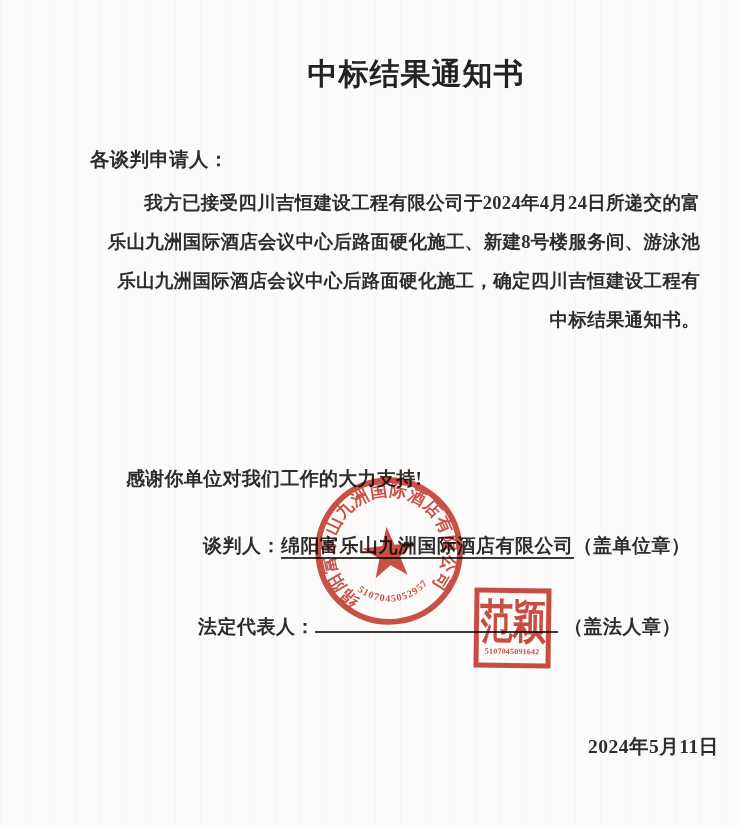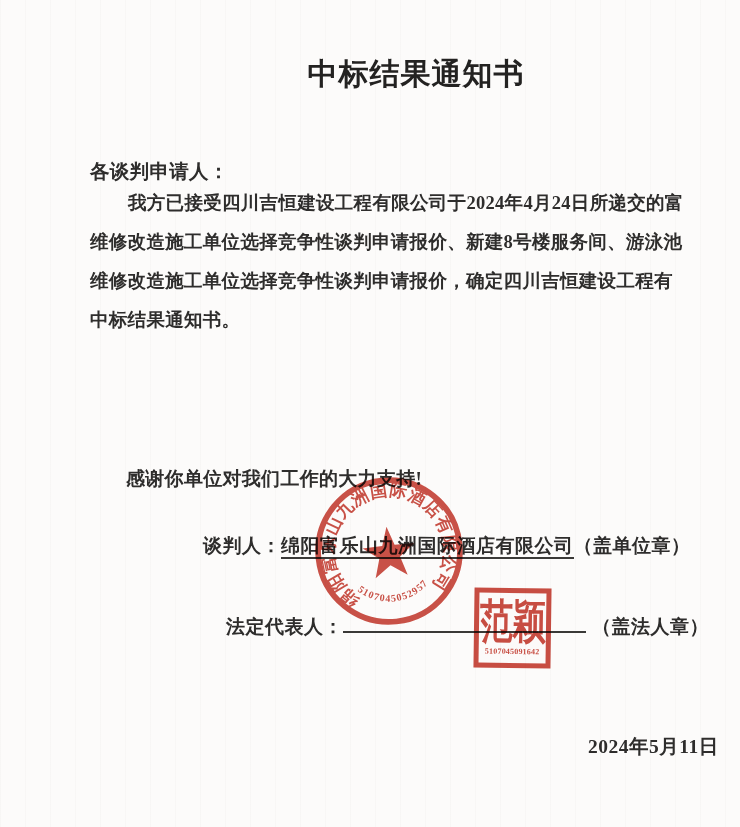--- a/index.html
+++ b/index.html
@@ -17,41 +17,41 @@
     color:#2e2d2c;
   }
   .doc-title {
     position:absolute; left:84px; top:50px; width:656px;
     margin:4px; text-align:center;
     font-size:30px; font-weight:700; letter-spacing:1px;
     color:#232221;
   }
   .salutation {
     position:absolute; left:90px; top:146px;
-    font-size:19.5px; font-weight:600; letter-spacing:0.3px;margin-top:12px;
+    font-size:19.5px; font-weight:600; letter-spacing:0.3px;
   }
   .body-block {
-    position:absolute; left:90px; top:184px; width:610px;
+    position:absolute; left:90px; top:184px; width:610px;text-align:right;
   }
   .body-line {
     height:39px; line-height:39px;
     font-size:18.5px; font-weight:600; letter-spacing:0.3px;
     white-space:nowrap;
   }
   .body-line.indent { padding-left:38px; }
   .thanks-line {
     position:absolute; left:126px; top:419px;
     font-size:19px; font-weight:600; letter-spacing:0.3px;margin-top:47px;
   }
   .sig-row {
     position:absolute; white-space:nowrap;
     font-size:19px; font-weight:600; letter-spacing:0.5px;
   }
   .sig-row.negotiator { left:203px; top:533px; }
-  .sig-row.legal      { left:198px; top:612px;margin-left:28px; }
+  .sig-row.legal      { left:198px; top:612px; }
   .underlined-name {
     border-bottom:2px solid #3a3937; padding-bottom:1px;
   }
   .blank-line {
     display:inline-block; width:243px; height:19px;
     border-bottom:2px solid #3a3937;
     margin-right:6px; vertical-align:baseline;
   }
   .doc-date {
     position:absolute; left:588px; top:733px;
@@ -93,22 +93,22 @@
 <body>
 
 <div class="page">
 
   <h1 class="doc-title">中标结果通知书</h1>
 
   <div class="salutation">各谈判申请人：</div>
 
   <div class="body-block">
     <div class="body-line indent">我方已接受四川吉恒建设工程有限公司于2024年4月24日所递交的富</div>
-    <div class="body-line">维修改造施工单位选择竞争性谈判申请报价、新建8号楼服务间、游泳池</div>
-    <div class="body-line">维修改造施工单位选择竞争性谈判申请报价，确定四川吉恒建设工程有</div>
+    <div class="body-line">乐山九洲国际酒店会议中心后路面硬化施工、新建8号楼服务间、游泳池</div>
+    <div class="body-line">乐山九洲国际酒店会议中心后路面硬化施工，确定四川吉恒建设工程有</div>
     <div class="body-line">中标结果通知书。</div>
   </div>
 
   <div class="thanks-line">感谢你单位对我们工作的大力支持!</div>
 
   <div class="sig-row negotiator">
     <span>谈判人：</span><span class="underlined-name">绵阳富乐山九洲国际酒店有限公司</span><span>（盖单位章）</span>
   </div>
 
   <div class="sig-row legal">

